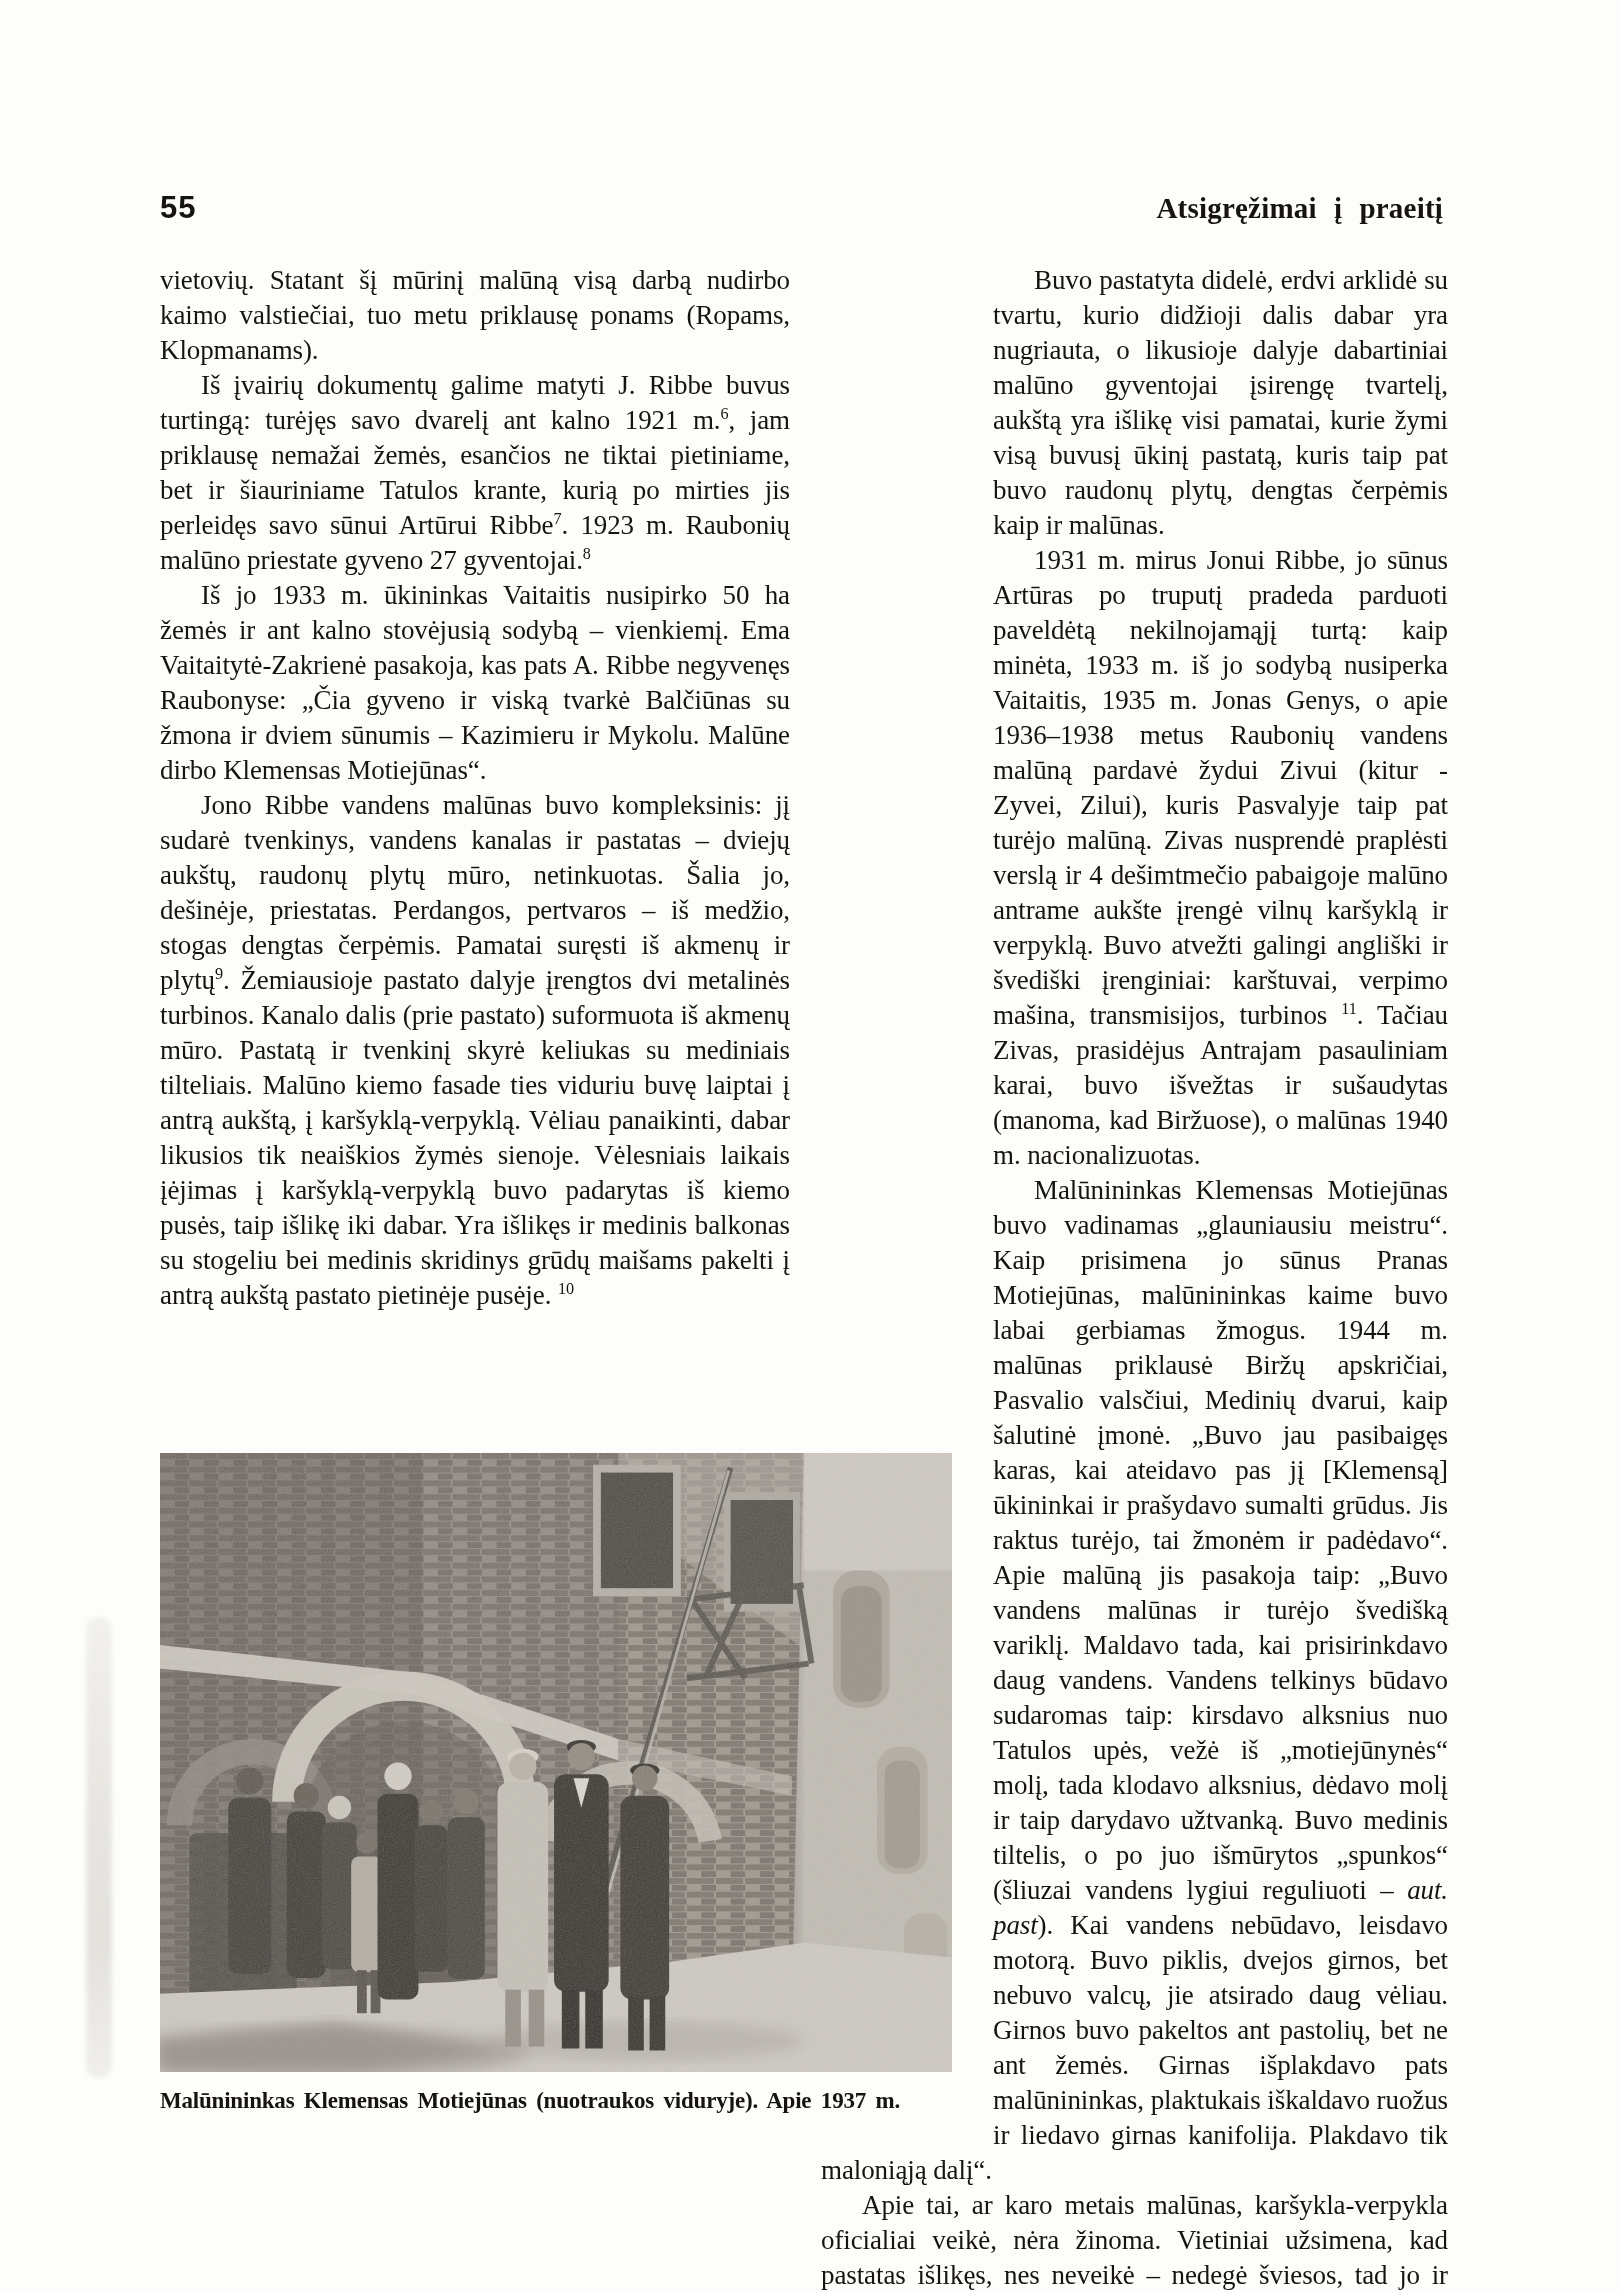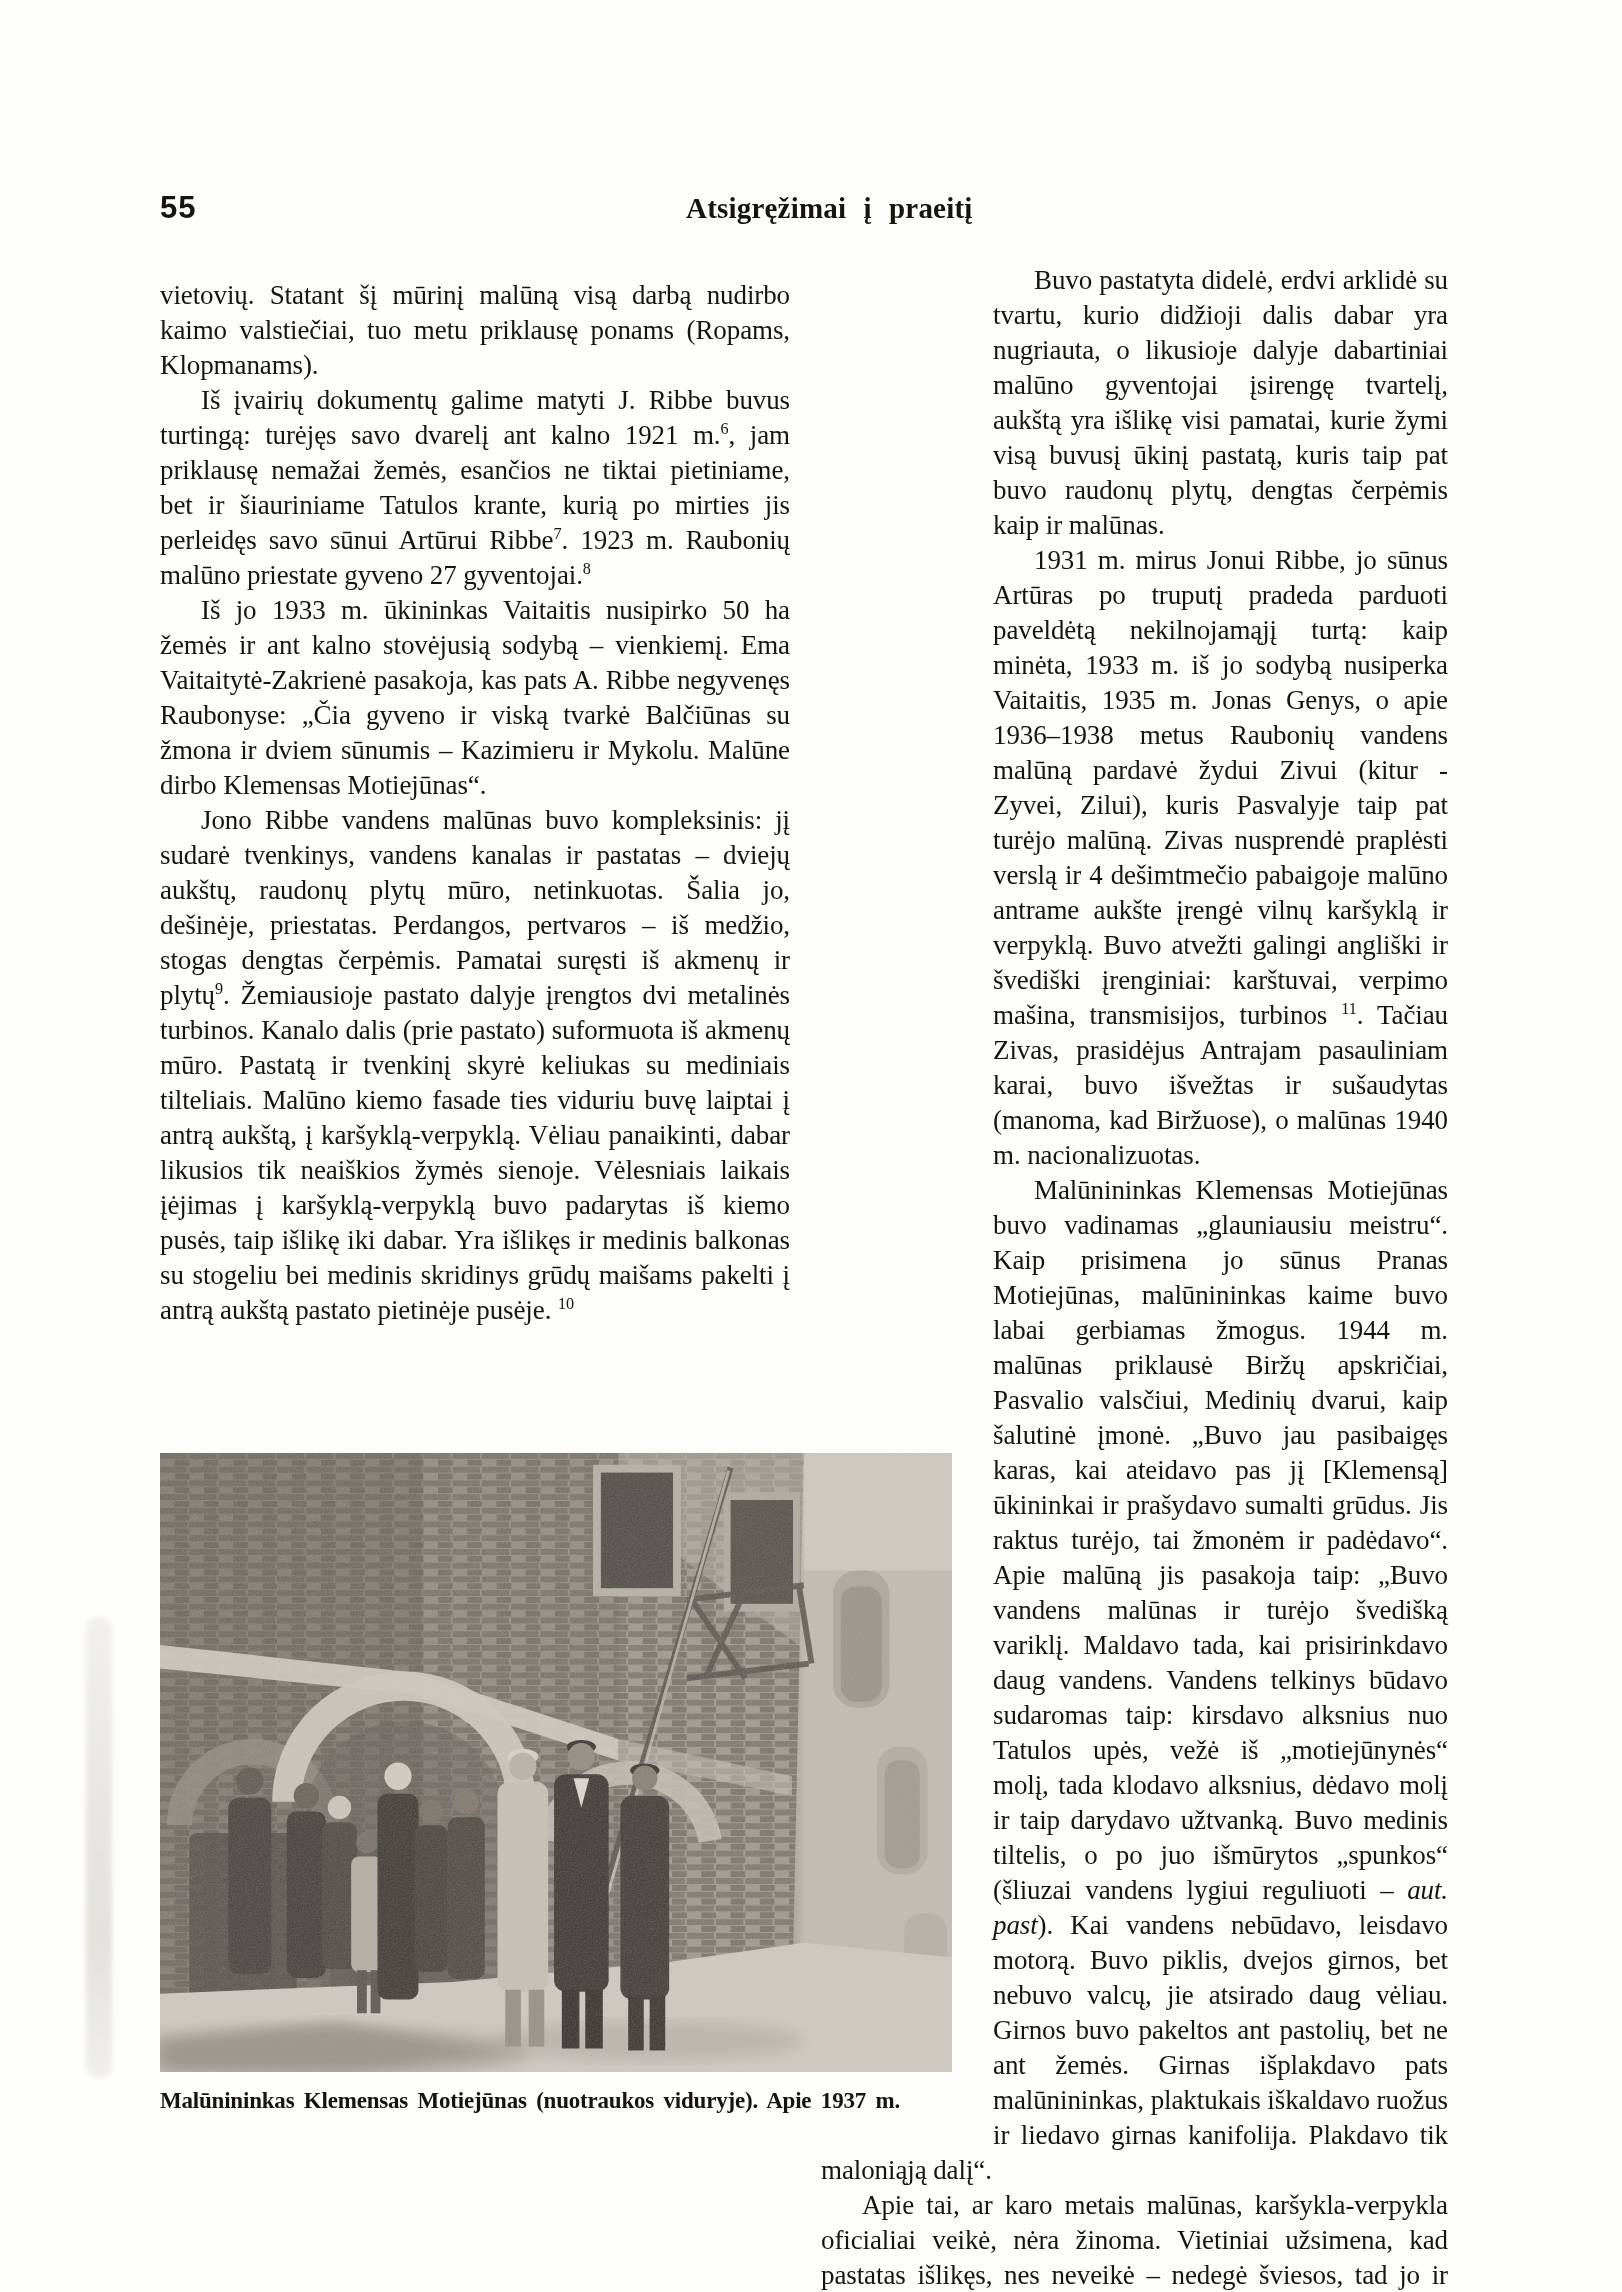--- a/index.html
+++ b/index.html
@@ -10,29 +10,29 @@
     overflow:hidden;
   }
   .page-number{
     position:absolute;left:160px;top:192px;
     font-family:"Liberation Sans", sans-serif;
     font-size:31px;font-weight:bold;line-height:1;
     letter-spacing:1px;
   }
   .running-header{
     position:absolute;left:686px;top:194px;width:757px;
-    text-align:left;font-weight:bold;font-size:29px;line-height:1;
+    text-align:right;font-weight:bold;font-size:29px;line-height:1;
     word-spacing:9.8px;letter-spacing:0.2px;
   }
   .col{
     position:absolute;top:263px;
     font-size:27px;line-height:35px;
     text-align:justify;letter-spacing:-0.1px;
   }
-  #left-col{left:160px;width:630px;margin-top:15px;}
+  #left-col{left:160px;width:630px;}
   #right-col{left:821px;width:627px;}
   .col p{margin:0;padding:0;}
   .col p.indent{text-indent:41px;}
   .col sup{font-size:60%;line-height:0;vertical-align:super;letter-spacing:0;}
   .float-spacer{float:left;width:172px;height:730px;margin-top:1141px;}
   .photo-figure{
     position:absolute;left:160px;top:1453px;width:792px;height:619px;
     background:#cdc8bf;
   }
   .photo-figure svg{display:block;width:100%;height:100%;}

